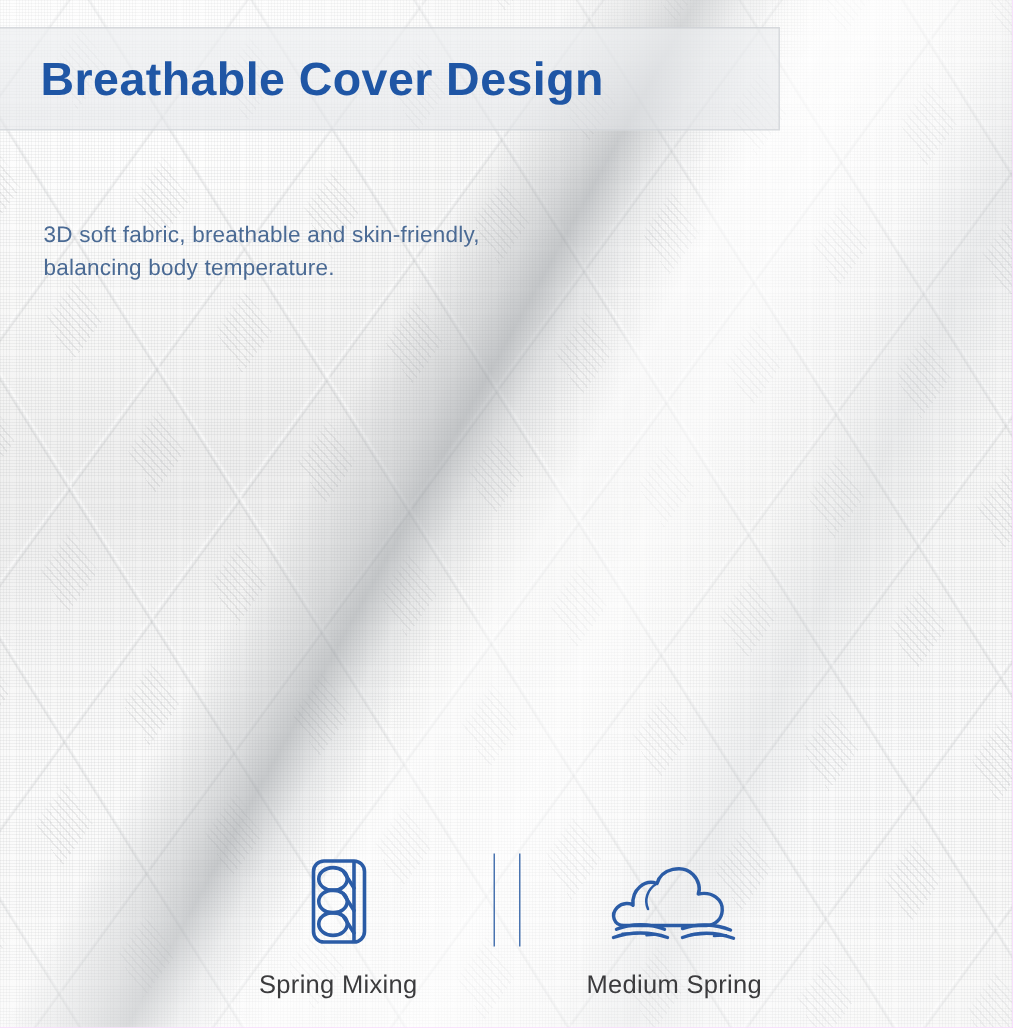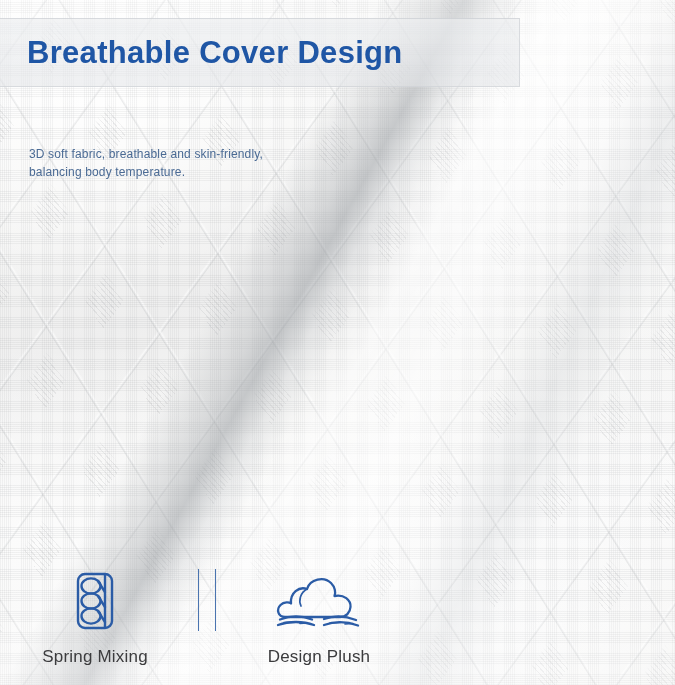--- a/index.html
+++ b/index.html
@@ -151,36 +151,37 @@
     white-space: nowrap;
     line-height: 1;
   }
 
   
   #subtitle {
     position: absolute;
     left: 29px;
     top: 146px;
     width: 470px;
-    font-size: 12px;
+    font-size: 15px;
     line-height: 1.48;
     color: #4a6a94;
     letter-spacing: 0.15px;
   }
   #subtitle .line { display: block; white-space: nowrap; }
 
   
   #feature-strip {
     position: absolute;
     left: 0;
     right: 0;
     bottom: 18px;
     height: 110px;
     display: flex;
     align-items: flex-end;
+    justify-content: center;
   }
 
   .feature {
     width: 190px;
     display: flex;
     flex-direction: column;
     align-items: center;
   }
 
   .feature-icon {
@@ -266,18 +267,18 @@
           <path d="M6 46.5 C16 42.5 28 42.5 38 46.5"></path>
           <path d="M50 46 C60 42.5 72 43 82 47"></path>
           <path d="M4 52 C15 48 29 48 40 52"></path>
           <path d="M50 52 C61 48 73 48.5 84 52.5"></path>
           <path d="M10 49.5 L20 49" stroke-width="1.7"></path>
           <path d="M26 50.5 L33 50" stroke-width="1.7"></path>
           <path d="M56 50 L66 49.5" stroke-width="1.7"></path>
           <path d="M71 51 L79 50.5" stroke-width="1.7"></path>
         </svg>
       </div>
-      <div class="feature-label">Design Plush</div>
+      <div class="feature-label">Medium Spring</div>
     </div>
 
   </div>
 
 </div>
 
 </body></html>

